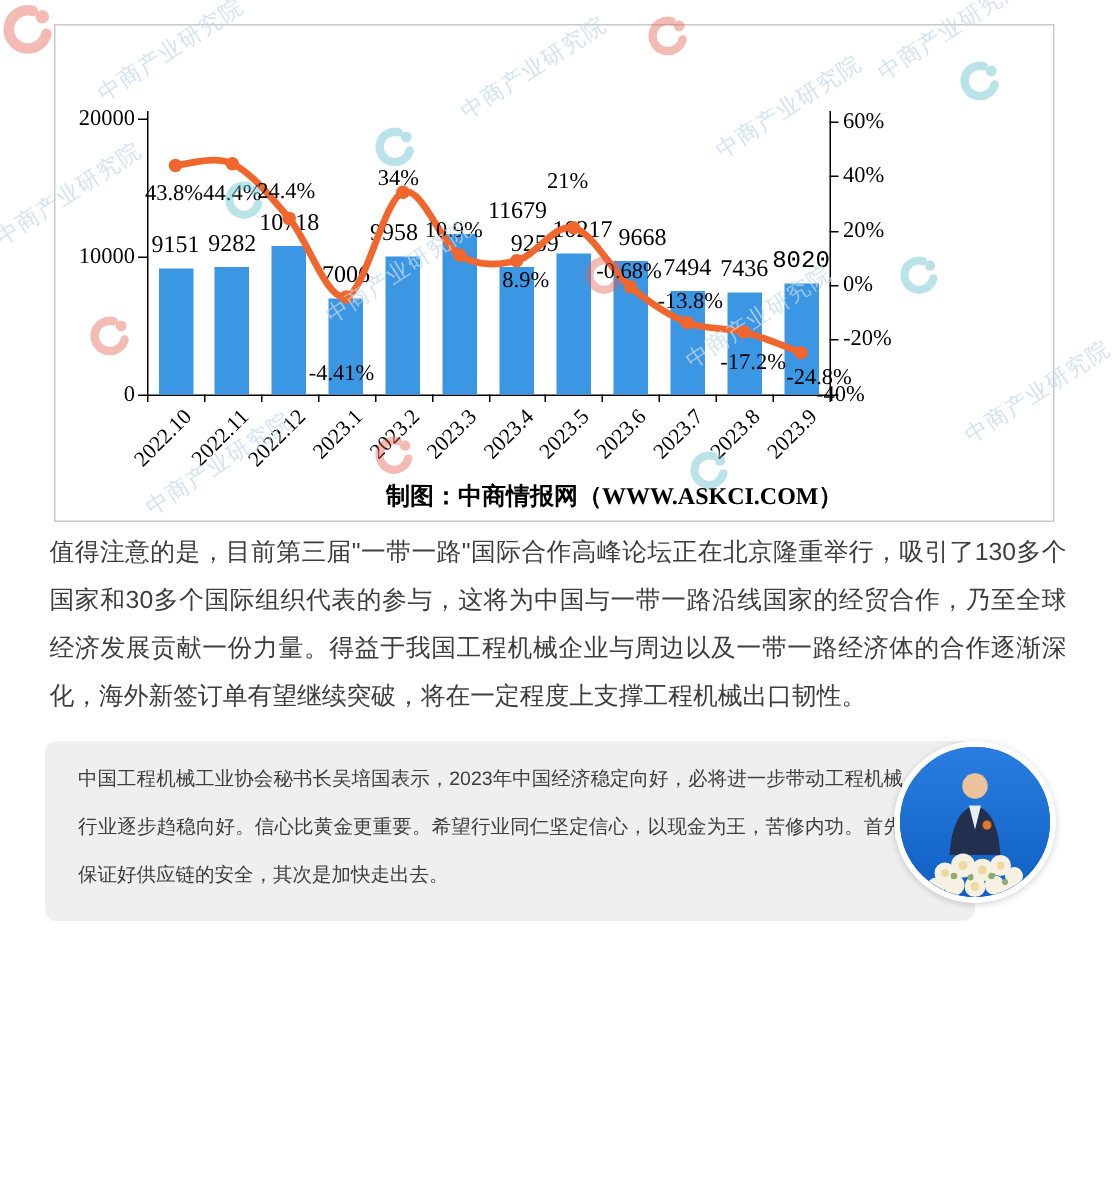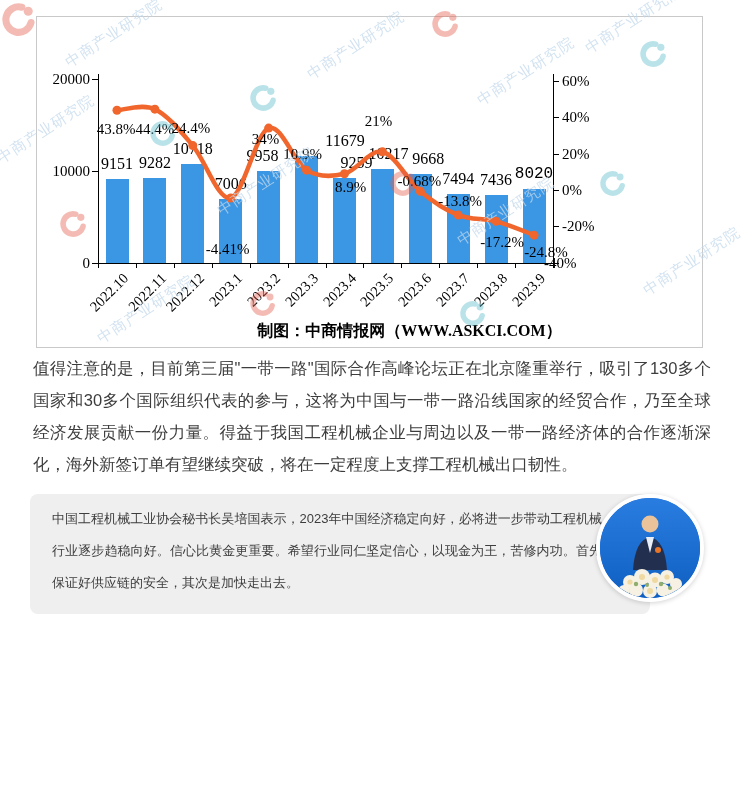--- a/index.html
+++ b/index.html
@@ -143,21 +143,21 @@
             <circle cx="345.375" cy="134.78" r="4.5" fill="#F0662C"></circle>
             <circle cx="383.29166666666663" cy="174.2376" r="4.5" fill="#F0662C"></circle>
             <circle cx="421.2083333333333" cy="198.116" r="4.5" fill="#F0662C"></circle>
             <circle cx="459.125" cy="204.304" r="4.5" fill="#F0662C"></circle>
             <circle cx="497.04166666666663" cy="218.136" r="4.5" fill="#F0662C"></circle>
           </svg>
           <div class="glab" style="left: 44px; top: 103.3px;">43.8%</div>
           <div class="glab" style="left: 82.9px; top: 103.2px;">44.4%</div>
           <div class="glab" style="left: 118.8px; top: 101.6px;">24.4%</div>
           <div class="glab" style="left: 155.7px; top: 223px;">-4.41%</div>
-          <div class="glab" style="left: 193.6px; top: 93.1px; margin-top: 20px;">34%</div>
+          <div class="glab" style="left: 193.6px; top: 93.1px;">34%</div>
           <div class="glab" style="left: 230.5px; top: 128.2px;">10.9%</div>
           <div class="glab" style="left: 278.5px; top: 160.8px;">8.9%</div>
           <div class="glab" style="left: 306.4px; top: 94.8px;">21%</div>
           <div class="glab" style="left: 347.3px; top: 155.2px;">-0.68%</div>
           <div class="glab" style="left: 388.2px; top: 175.1px;">-13.8%</div>
           <div class="glab" style="left: 430.1px; top: 216px;">-17.2%</div>
           <div class="glab" style="left: 474px; top: 226.1px;">-24.8%</div>
         </div>
       <div class="chart-credit">制图：中商情报网（WWW.ASKCI.COM）</div>
     </div>

